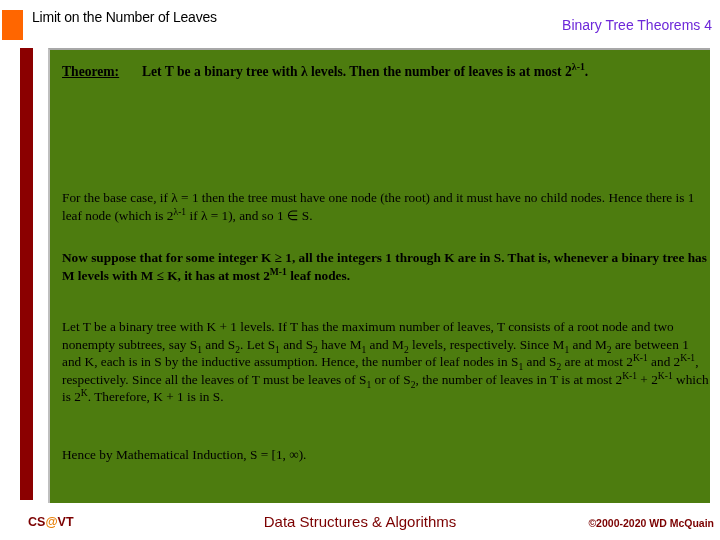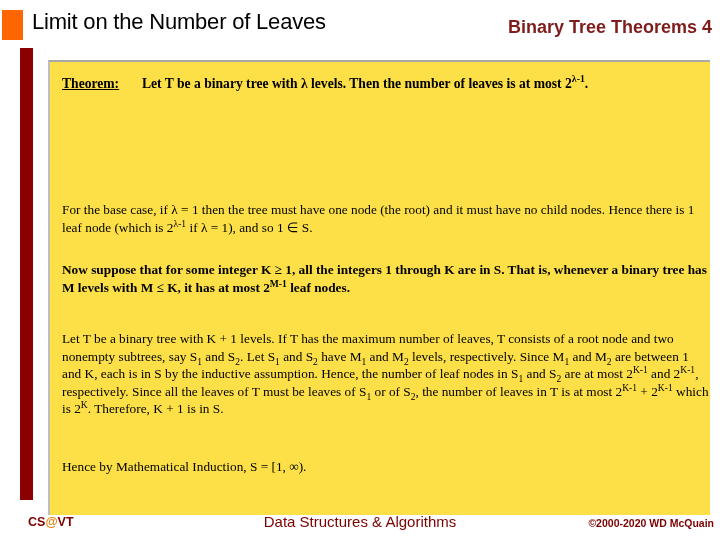--- a/index.html
+++ b/index.html
@@ -24,51 +24,51 @@
   #header-square {
     position: absolute;
     left: 2px; top: 10px;
     width: 21px; height: 30px;
     background: #FF6600;
   }
   #page-title {
     position: absolute;
     left: 32px; top: 9px;
     font-family: "Liberation Sans", sans-serif;
-    font-size: 22px;
+    font-size: 14px;
     color: #000000;
     white-space: nowrap;
     letter-spacing: -0.2px;
   }
   #header-subtitle {
     position: absolute;
     right: 8px; top: 17px;
     font-family: "Liberation Sans", sans-serif;
-    font-size: 18px;
-    font-weight: bold;
-    color: #7f1d1d;
+    font-size: 14px;
+    font-weight: normal;
+    color: #6d28d9;
     white-space: nowrap;
   }
 
   
   #side-bar {
     position: absolute;
     left: 20px; top: 48px;
     width: 13px; height: 452px;
     background: #8B0000;
   }
 
   
   #content-panel {
     position: absolute;
-    left: 48px; top: 60px;
+    left: 48px; top: 48px;
     width: 662px; height: 455px;
     border-top: 2px solid #A8A8A8;
     border-left: 2px solid #BFBFBF;
-    background: #fde047;
+    background: #4d7c0f;
     box-sizing: border-box;
   }
 
   .body-text {
     position: absolute;
     color: #000000;
     font-family: "Liberation Serif", serif;
     font-size: 13.3px;
     line-height: 17.5px;
     text-align: left;

